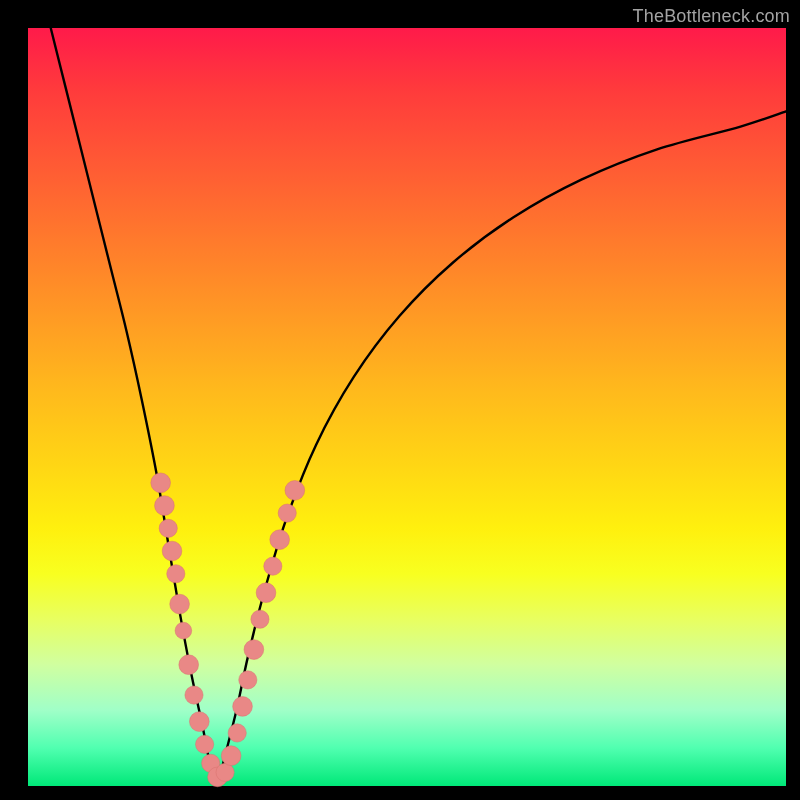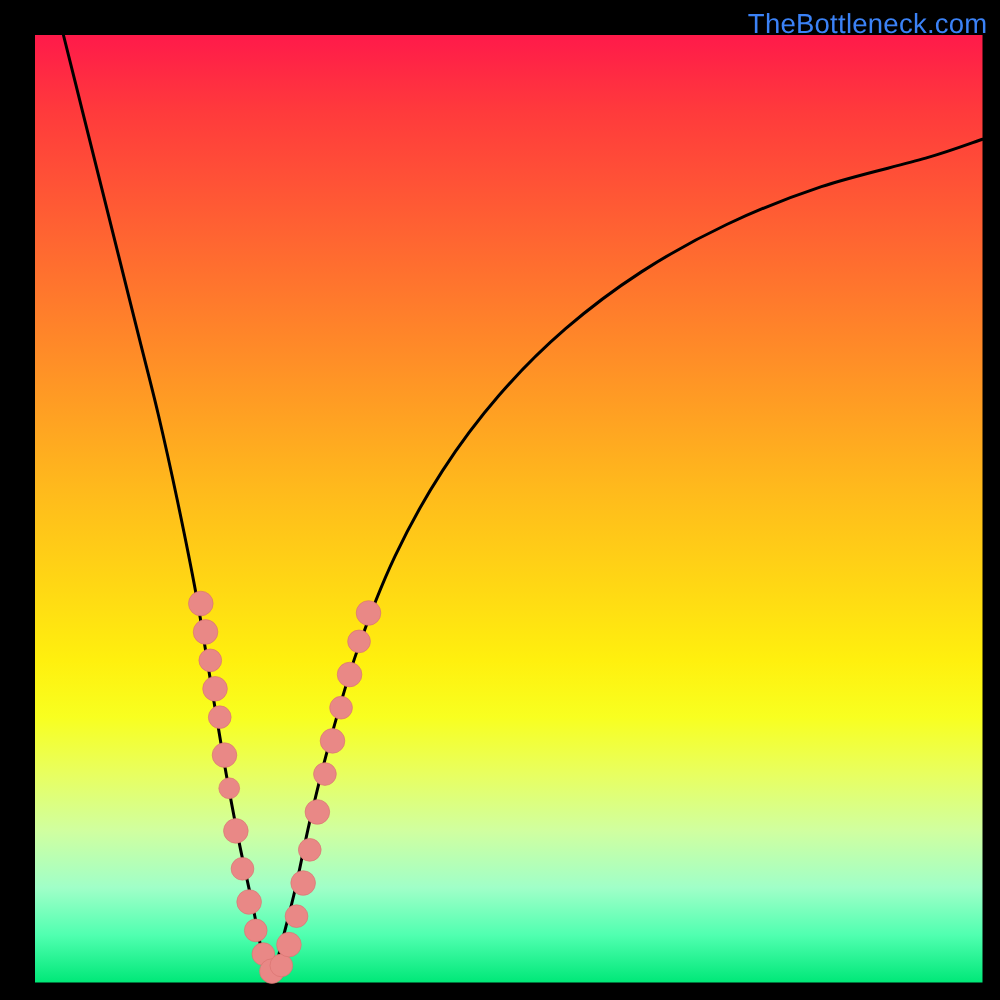--- a/index.html
+++ b/index.html
@@ -38,22 +38,22 @@
       #d0ffa0 84%,
       #a0ffc8 90%,
       #50ffb0 95%,
       #00e878 100%
     );
   }
   .watermark {
     position: absolute;
     top: 6px;
     right: 10px;
-    color: #3b82f6;
-    font-size: 22px;
+    color: #a3a3a3;
+    font-size: 18px;
     letter-spacing: 0.2px;
     user-select: none;
   }
   svg.curves {
     position: absolute;
     left: 0; top: 0;
     width: 758px;
     height: 758px;
     overflow: visible;
   }

